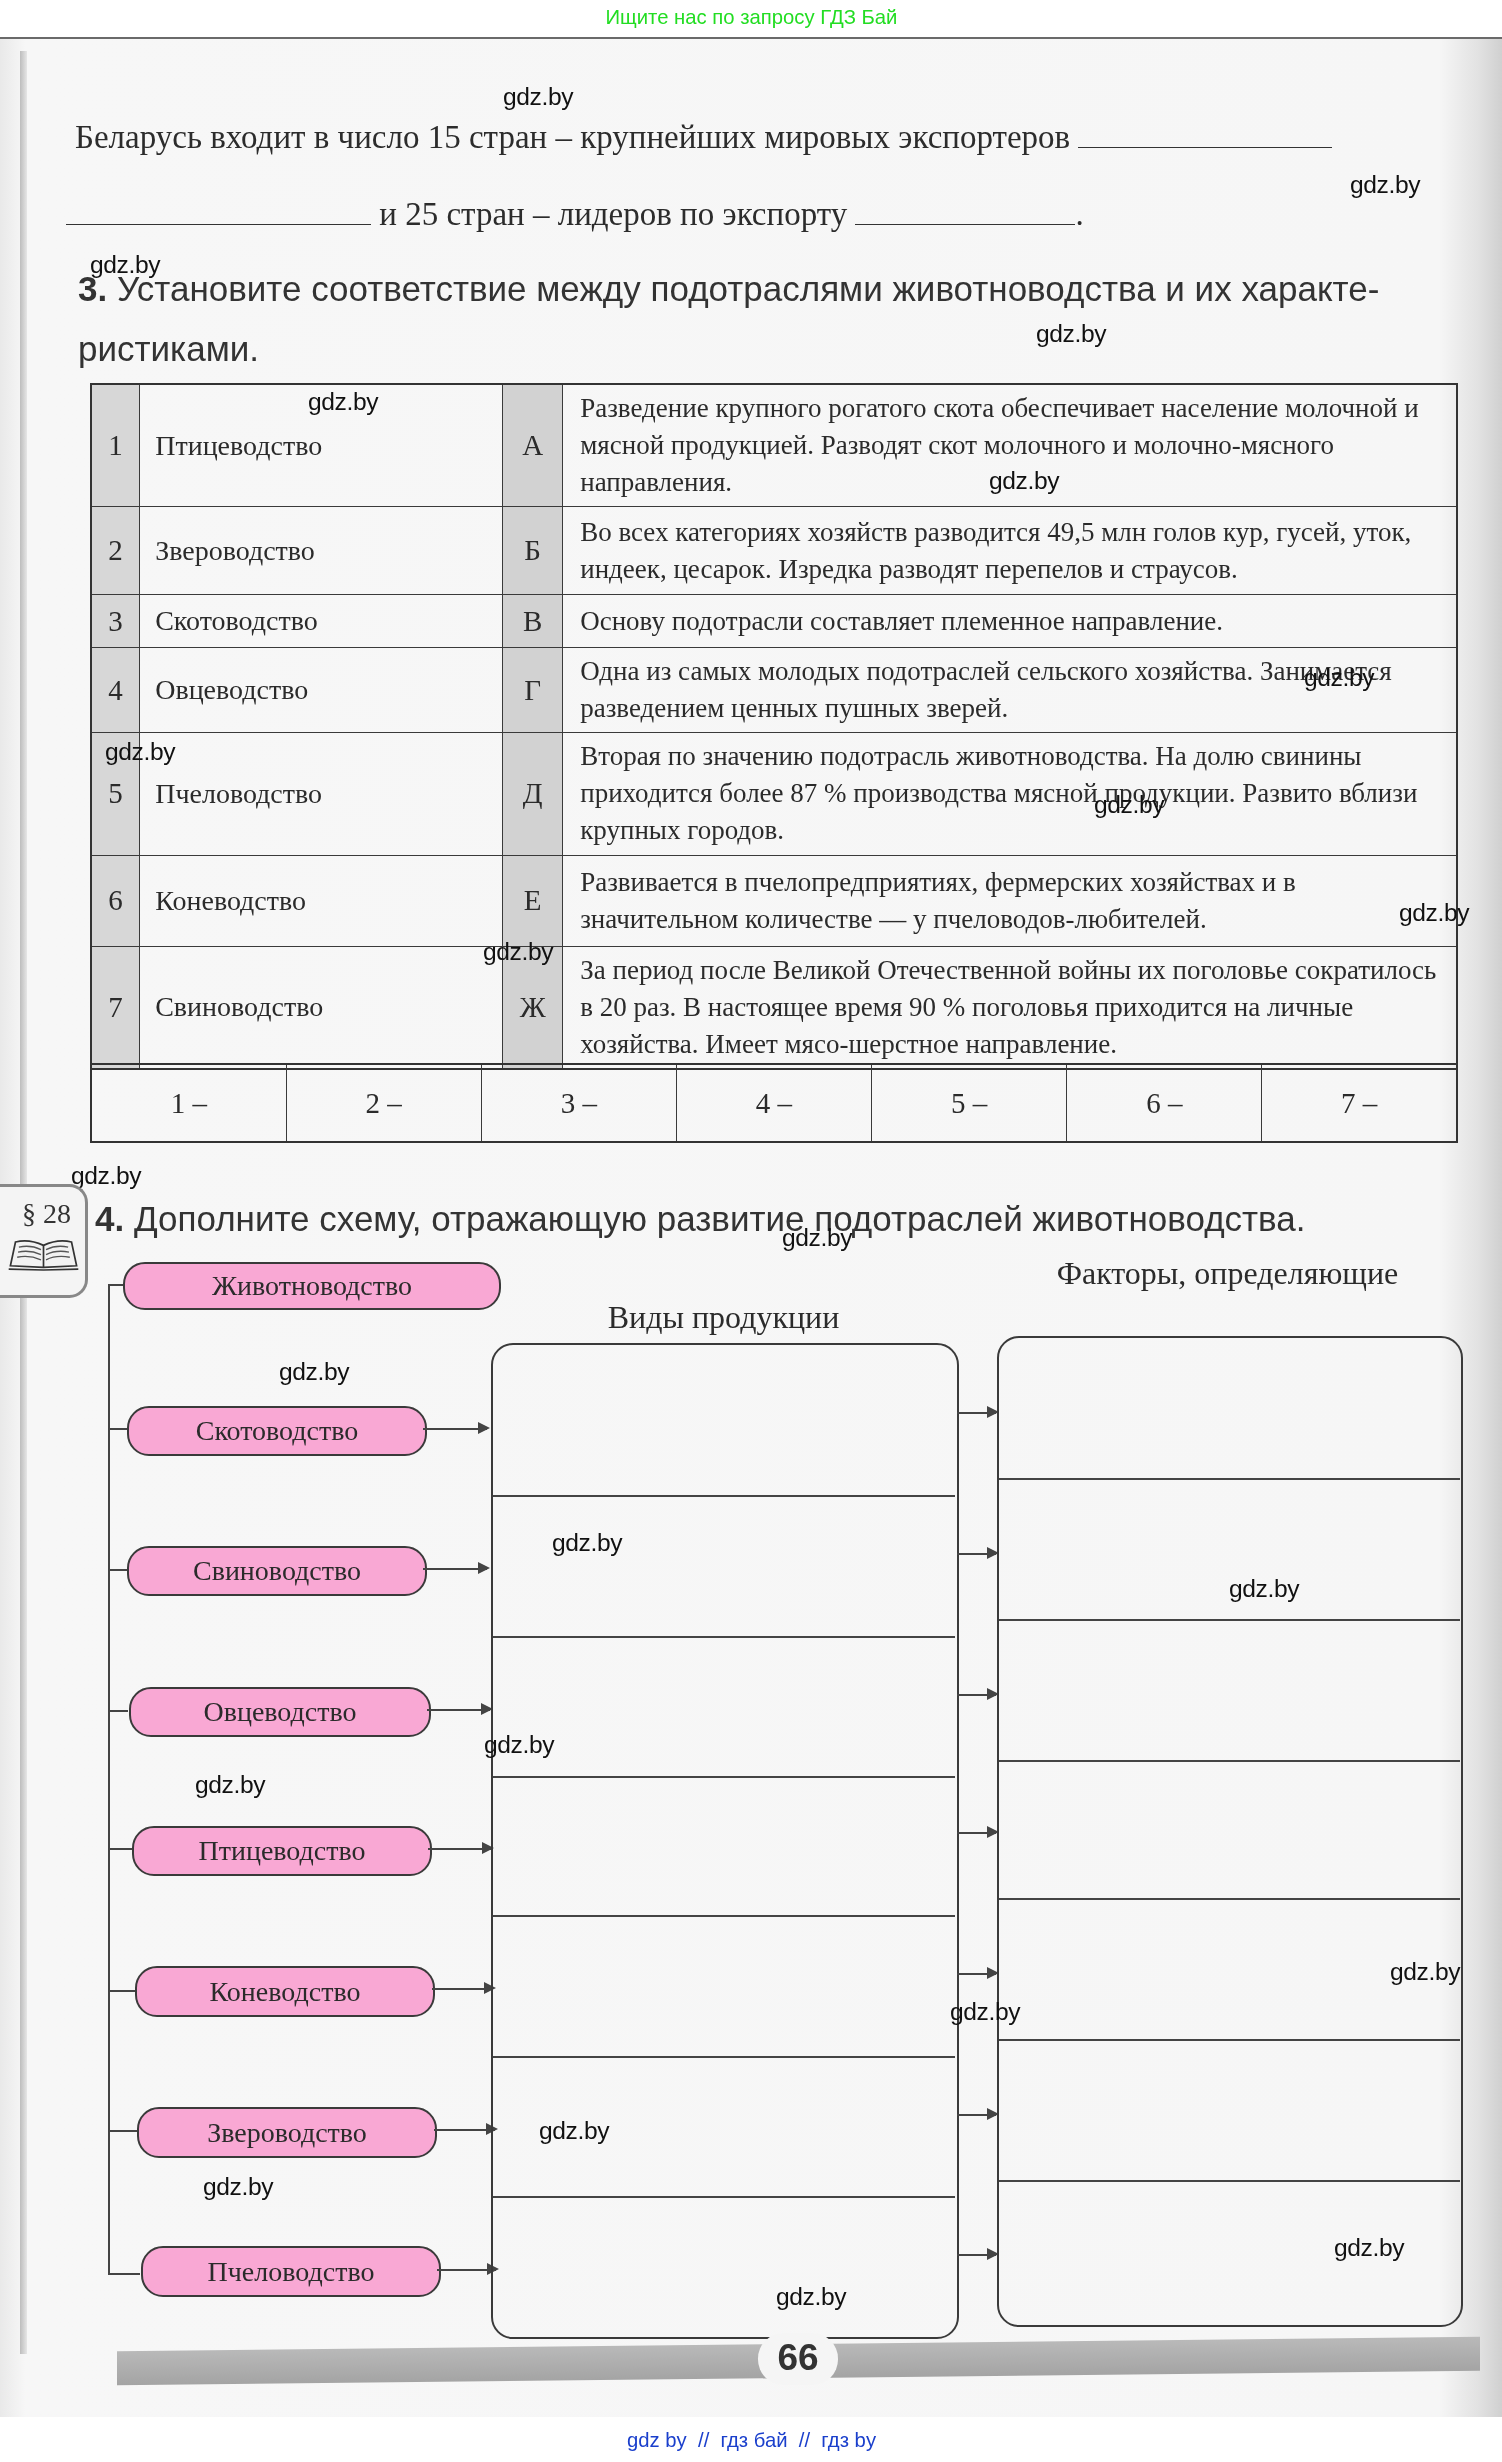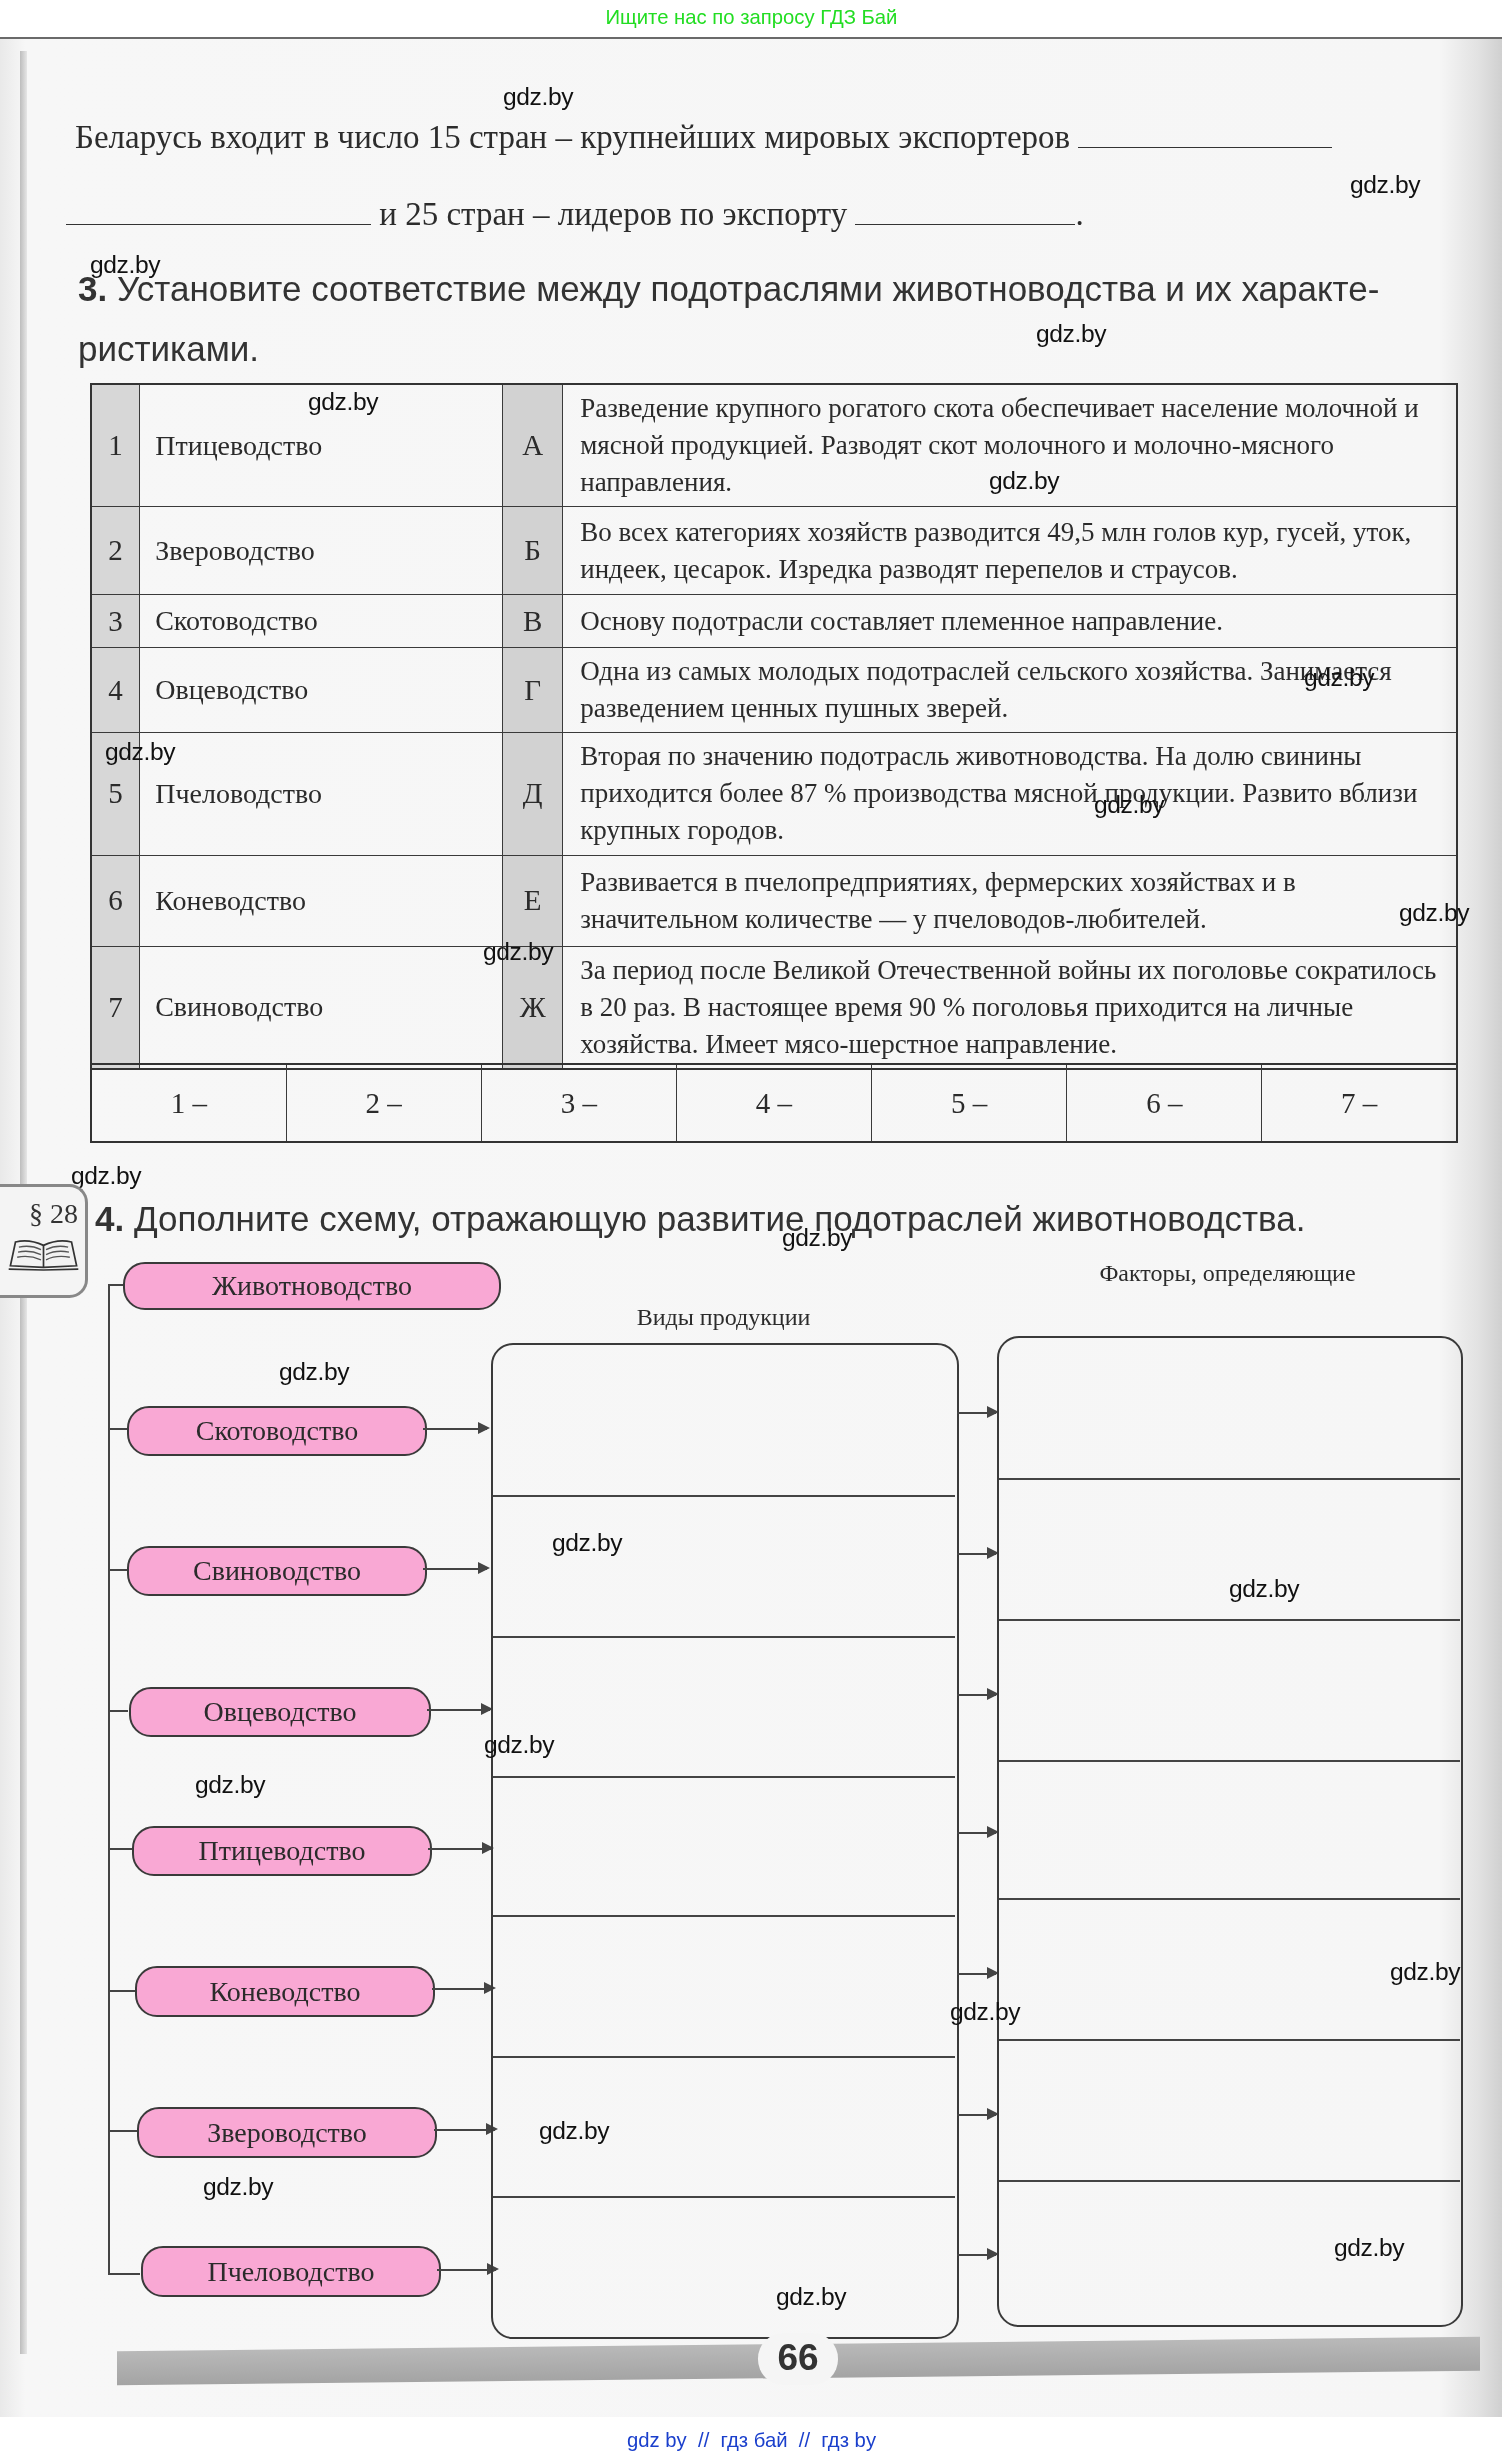--- a/index.html
+++ b/index.html
@@ -58,34 +58,34 @@
   }
   .answer-table td { border:1.7px solid #3a3a3a; text-align:center; vertical-align:middle; width:14.28%; }
 
   
   .section-tab {
     position:absolute; left:0px; top:1184px; width:85px; height:108px;
     border:3.4px solid #888; border-left:none; border-radius:0 18.6px 18.6px 0;
     background:#f4f4f4;
   }
   .section-label {
-    position:absolute; left:29px; top:1198px; font-size:28px; color:#333; font-family:"Liberation Serif", serif;text-align:center;
+    position:absolute; left:22px; top:1198px; font-size:28px; color:#333; font-family:"Liberation Serif", serif;text-align:center;
   }
   .book-icon { position:absolute; left:6.8px; top:1235px; width:73px; height:36px; }
 
   
   .pill {
     position:absolute; border:2.5px solid #3a3a3a; border-radius:22px;
     background:#f9a8d4; text-align:center;
     font-family:"Liberation Serif", serif; font-size:28px; color:#2b2b2b;
     display:flex; align-items:center; justify-content:center;
   }
   .col-label {
     position:absolute; text-align:center; font-family:"Liberation Serif", serif;
-    font-size:24px; color:#2b2b2b; line-height:37px;
+    font-size:32px; color:#2b2b2b; line-height:37px;
   }
   .big-box {
     position:absolute; border:2.5px solid #3a3a3a; border-radius:22px; background:transparent;
   }
   .divider { position:absolute; height:0; border-top:2.5px solid #444; }
   .vline { position:absolute; width:0; border-left:2.5px solid #444; }
   .hline { position:absolute; height:0; border-top:2.5px solid #444; }
   .arrow {
     position:absolute; height:0; border-top:2.5px solid #444;
   }

